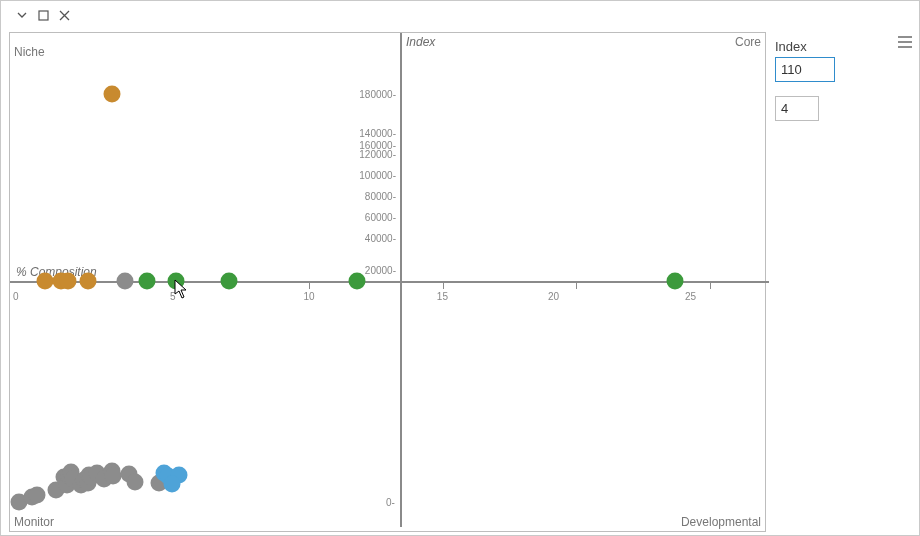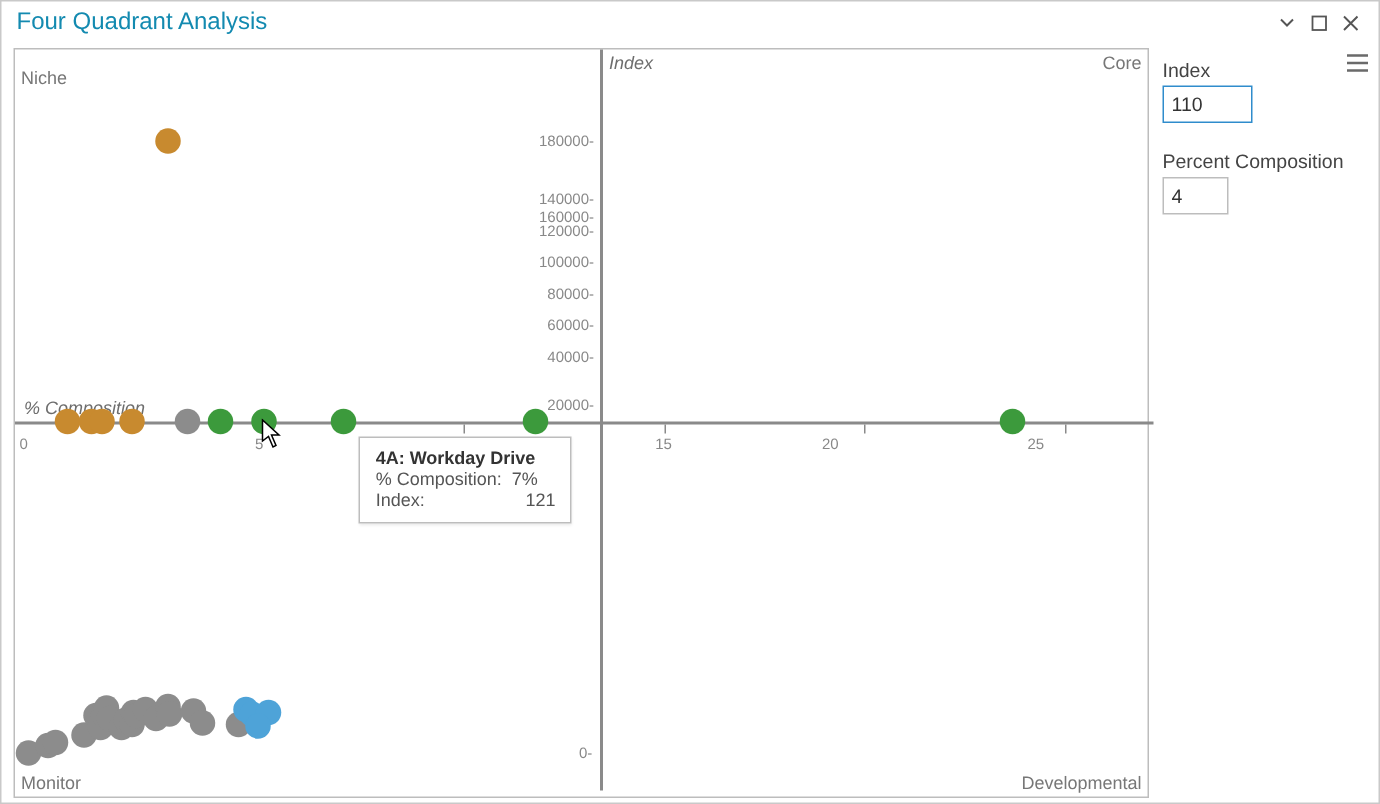--- a/index.html
+++ b/index.html
@@ -146,21 +146,20 @@
     pointer-events: none;
     z-index: 10;
   }
 </style>
 </head>
 <body>
 
 <div class="panel">
 
   <div class="titlebar">
-    <div class="title">Four Quadrant Analysis</div>
     <div class="ctrl" title="Collapse">
       <svg width="12" height="12" viewBox="0 0 12 12">
           <path d="M2 4 L6 8 L10 4" stroke="#555" stroke-width="1.3" fill="none"></path>
         </svg>
     </div>
     <div class="ctrl" title="Maximize">
       <svg width="11" height="11" viewBox="0 0 11 11">
           <rect x="1" y="1" width="9" height="9" stroke="#555" stroke-width="1.2" fill="none"></rect>
         </svg>
     </div>
@@ -233,35 +232,33 @@
             <div class="pt gray" style="left: 94.0393px; top: 446.498px;"></div>
             <div class="pt gray" style="left: 102.043px; top: 437.883px;"></div>
             <div class="pt gray" style="left: 103.377px; top: 443.225px;"></div>
             <div class="pt gray" style="left: 119.384px; top: 440.985px;"></div>
             <div class="pt gray" style="left: 124.72px; top: 449.255px;"></div>
             <div class="pt gray" style="left: 148.73px; top: 449.6px;"></div>
             <div class="pt blue" style="left: 154.066px; top: 440.295px;"></div>
             <div class="pt blue" style="left: 158.068px; top: 443.052px;"></div>
             <div class="pt blue" style="left: 168.739px; top: 442.191px;"></div>
             <div class="pt blue" style="left: 162.07px; top: 451.495px;"></div>
-            <div class="tooltip" style="left: 229.429px; top: 258px;"><b>4A: Workday Drive</b><br><span>% Composition:&nbsp;&nbsp;7%</span><br><span>Index:</span><span style="float:right">121</span></div>
             <div class="cursor" style="left: 164.071px; top: 246px;"><svg width="16" height="22" viewBox="0 0 16 22">
                 <path d="M1 1 L1 15 L5 12 L8 19 L10 18 L7 11 L12 11 Z" fill="#fff" stroke="#000" stroke-width="1"></path>
               </svg></div>
           </div>
       </div>
     </div>
 
     <div class="side">
       <div class="ham">
         <svg width="16" height="14" viewBox="0 0 16 14">
             <path d="M1 2 H15 M1 7 H15 M1 12 H15" stroke="#6a6a6a" stroke-width="1.6"></path>
           </svg>
       </div>
       <label>Index</label>
       <input style="width: 48px;" value="110">
       <div style="height:14px"></div>
-      <label>Percent Composition</label>
       <input class="input2" value="4" style="">
     </div>
   </div>
 
 </div>
 
 </body></html>

